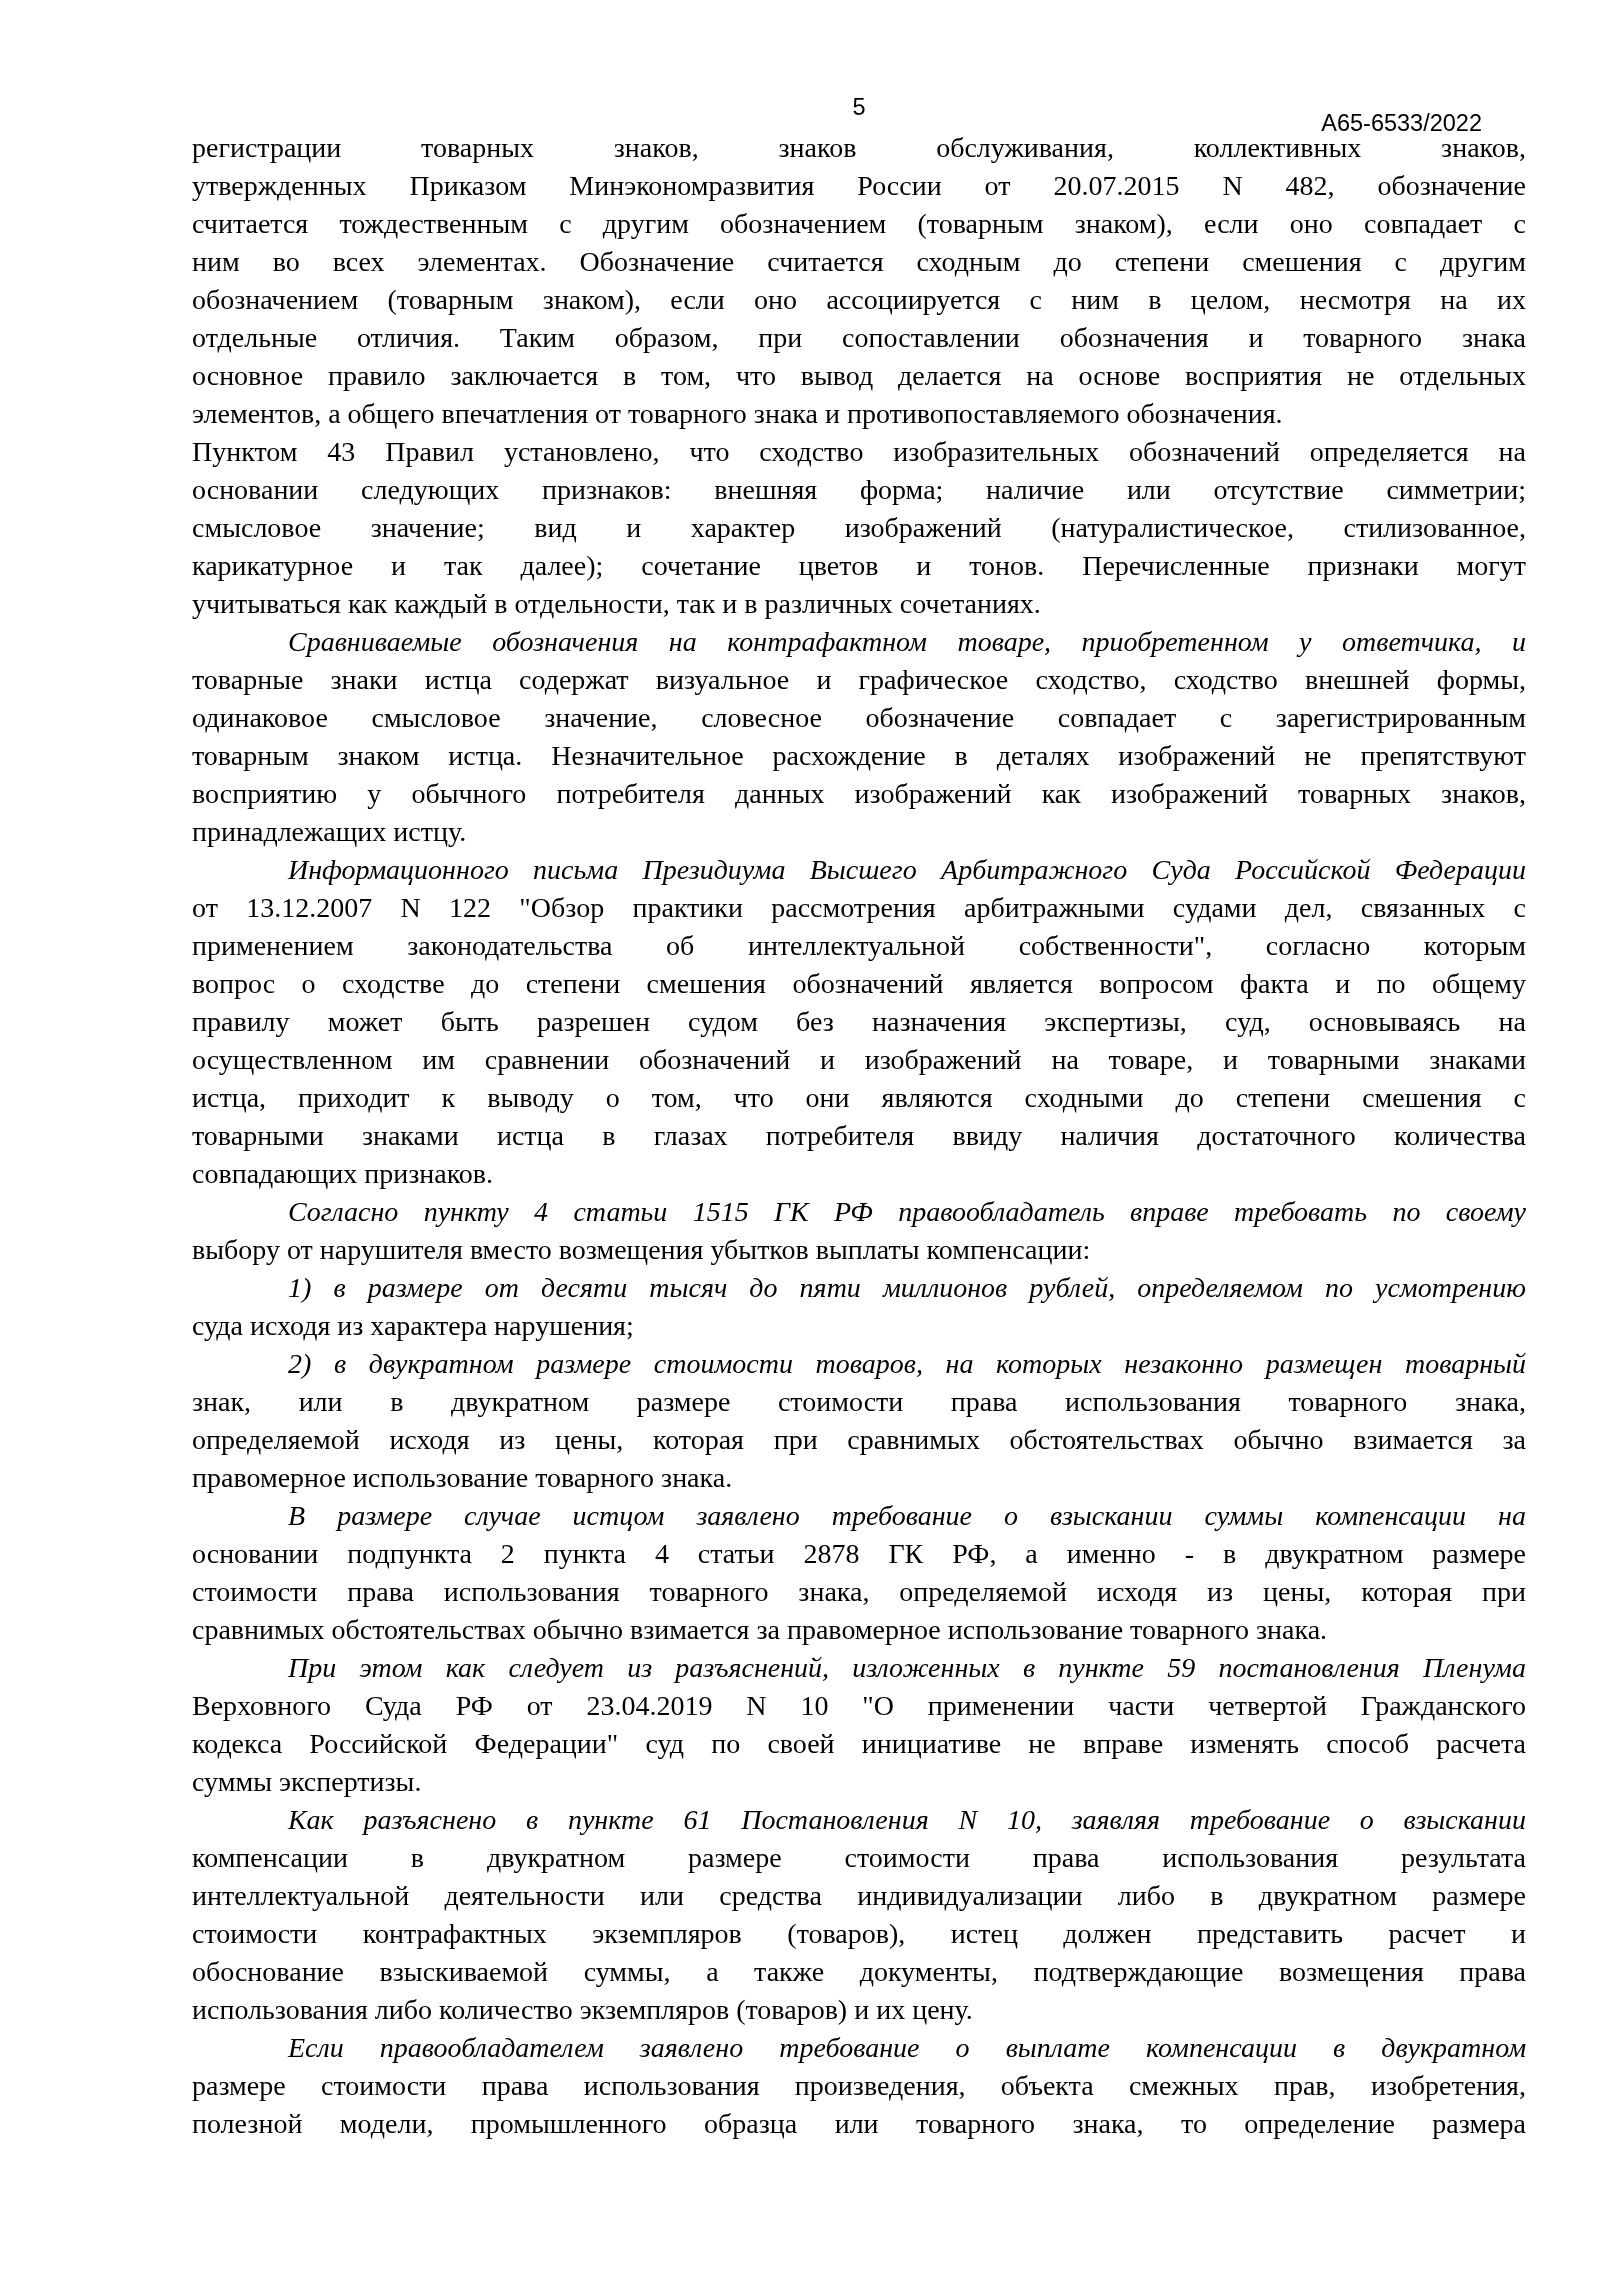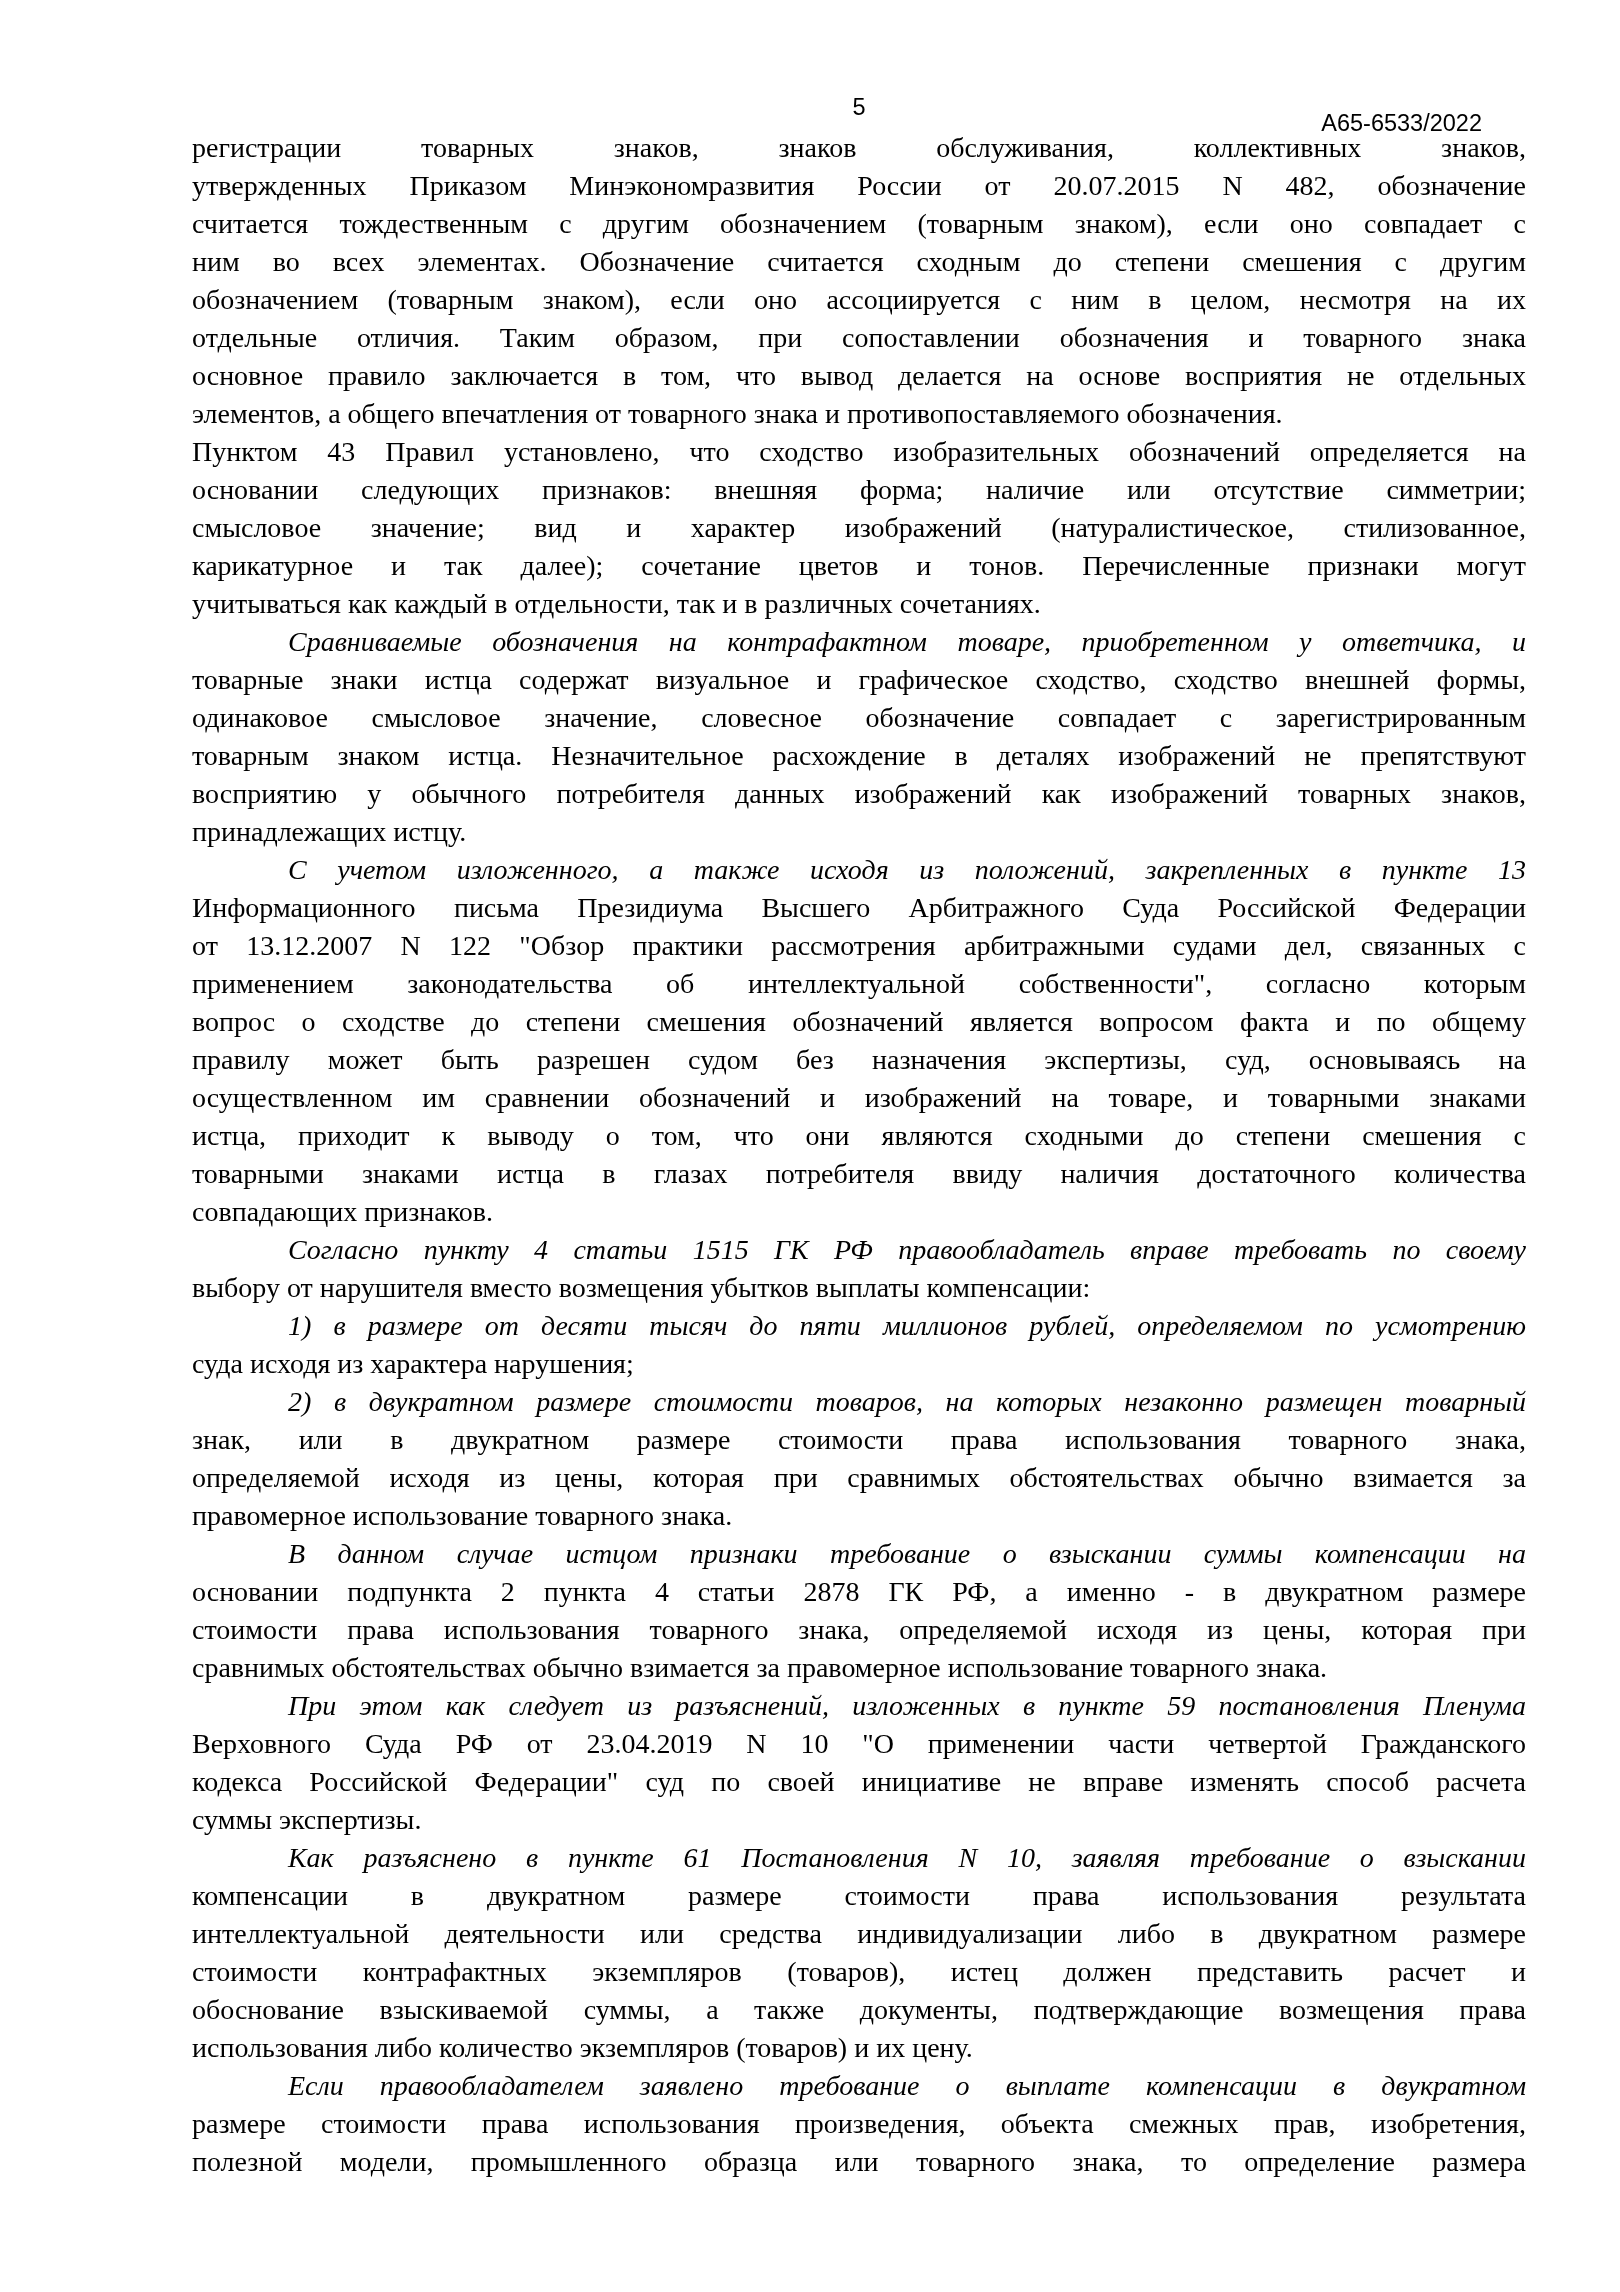--- a/index.html
+++ b/index.html
@@ -95,21 +95,20 @@
       </div>
       <div class="paragraph indent">
         <div class="line">Сравниваемые обозначения на контрафактном товаре, приобретенном у ответчика, и</div>
         <div class="line">товарные знаки истца содержат визуальное и графическое сходство, сходство внешней формы,</div>
         <div class="line">одинаковое смысловое значение, словесное обозначение совпадает с зарегистрированным</div>
         <div class="line">товарным знаком истца. Незначительное расхождение в деталях изображений не препятствуют</div>
         <div class="line">восприятию у обычного потребителя данных изображений как изображений товарных знаков,</div>
         <div class="line last">принадлежащих истцу.</div>
       </div>
       <div class="paragraph indent">
-        <div class="line">С учетом изложенного, а также исходя из положений, закрепленных в пункте 13</div>
         <div class="line">Информационного письма Президиума Высшего Арбитражного Суда Российской Федерации</div>
         <div class="line">от 13.12.2007 N 122 "Обзор практики рассмотрения арбитражными судами дел, связанных с</div>
         <div class="line">применением законодательства об интеллектуальной собственности", согласно которым</div>
         <div class="line">вопрос о сходстве до степени смешения обозначений является вопросом факта и по общему</div>
         <div class="line">правилу может быть разрешен судом без назначения экспертизы, суд, основываясь на</div>
         <div class="line">осуществленном им сравнении обозначений и изображений на товаре, и товарными знаками</div>
         <div class="line">истца, приходит к выводу о том, что они являются сходными до степени смешения с</div>
         <div class="line">товарными знаками истца в глазах потребителя ввиду наличия достаточного количества</div>
         <div class="line last">совпадающих признаков.</div>
       </div>
@@ -121,21 +120,21 @@
         <div class="line">1) в размере от десяти тысяч до пяти миллионов рублей, определяемом по усмотрению</div>
         <div class="line last">суда исходя из характера нарушения;</div>
       </div>
       <div class="paragraph indent">
         <div class="line">2) в двукратном размере стоимости товаров, на которых незаконно размещен товарный</div>
         <div class="line">знак, или в двукратном размере стоимости права использования товарного знака,</div>
         <div class="line">определяемой исходя из цены, которая при сравнимых обстоятельствах обычно взимается за</div>
         <div class="line last">правомерное использование товарного знака.</div>
       </div>
       <div class="paragraph indent">
-        <div class="line">В данном случае истцом признаки требование о взыскании суммы компенсации на</div>
+        <div class="line">В размере случае истцом заявлено требование о взыскании суммы компенсации на</div>
         <div class="line">основании подпункта 2 пункта 4 статьи 2878 ГК РФ, а именно - в двукратном размере</div>
         <div class="line">стоимости права использования товарного знака, определяемой исходя из цены, которая при</div>
         <div class="line last">сравнимых обстоятельствах обычно взимается за правомерное использование товарного знака.</div>
       </div>
       <div class="paragraph indent">
         <div class="line">При этом как следует из разъяснений, изложенных в пункте 59 постановления Пленума</div>
         <div class="line">Верховного Суда РФ от 23.04.2019 N 10 "О применении части четвертой Гражданского</div>
         <div class="line">кодекса Российской Федерации" суд по своей инициативе не вправе изменять способ расчета</div>
         <div class="line last">суммы экспертизы.</div>
       </div>

